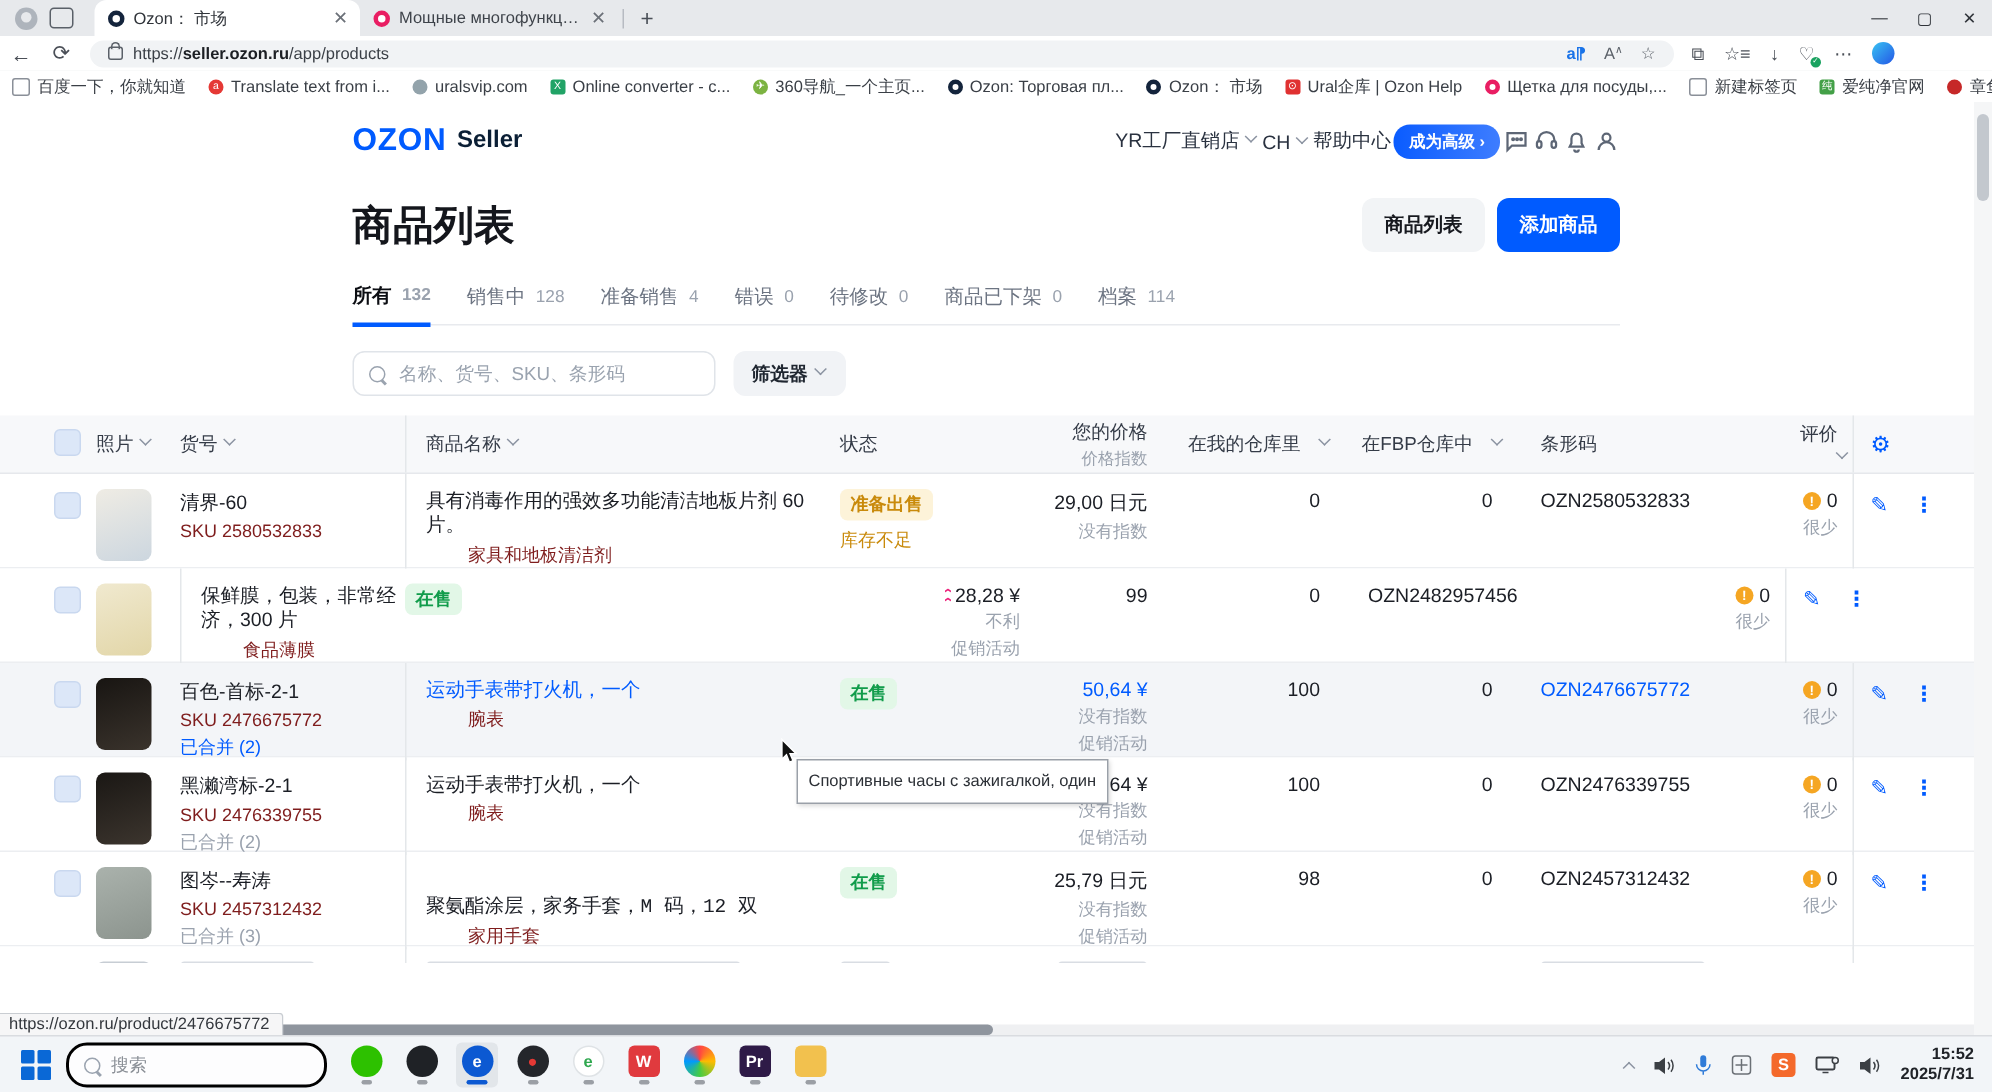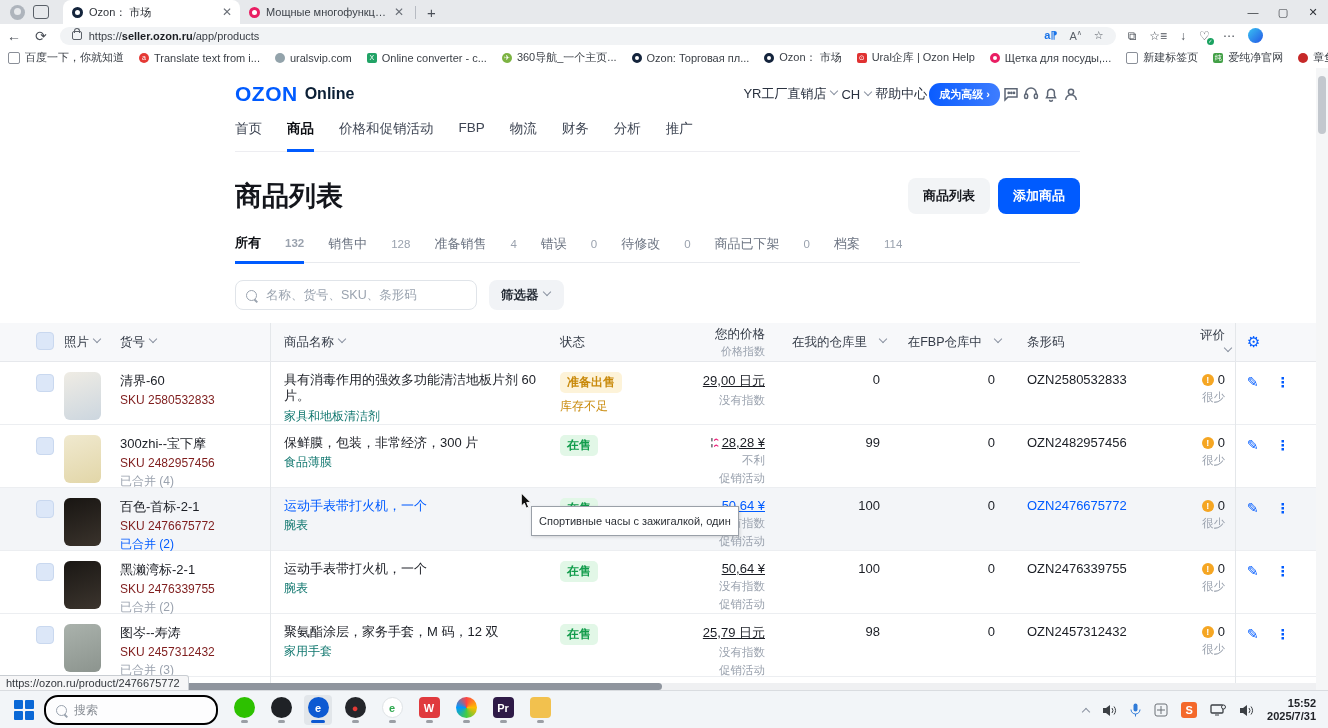--- a/index.html
+++ b/index.html
@@ -50,21 +50,21 @@
   .mainnav{margin:14px 0 0 235px;width:845px;display:flex;gap:25px;font-size:13.5px;color:#3f4654;border-bottom:1px solid #ededf1;padding-bottom:11px;position:relative;}
   .mainnav .nitem{position:relative;padding-bottom:11px;margin-bottom:-12px;}
   .mainnav .nitem.active{color:#0b0d12;font-weight:700;border-bottom:3px solid #005bff;}
   .title-row{margin:26px 0 0 235px;width:845px;display:flex;align-items:center;}
   .page-title{font-size:27px;font-weight:800;color:#14161c;}
   .title-btns{margin-left:auto;display:flex;gap:8px;}
   .btn{font-size:13px;border-radius:8px;padding:9px 15px;font-weight:600;}
   .btn.ghost{background:#f2f4f6;color:#17191f;}
   .btn.primary{background:#005bff;color:#fff;}
   .ftabs{margin:20px 0 0 235px;width:845px;display:flex;gap:24px;font-size:13px;color:#6c7482;border-bottom:1px solid #e8eaee;}
-  .ftab{display:flex;gap:24px;align-items:center;padding-bottom:9px;position:relative;}
+  .ftab{display:flex;gap:7px;align-items:center;padding-bottom:9px;position:relative;}
   .ftab .cnt{font-size:11.5px;color:#9aa2ae;}
   .ftab.active{color:#0c0e13;font-weight:700;border-bottom:3px solid #005bff;margin-bottom:-2px;}
   .search-row{margin:17px 0 0 235px;display:flex;gap:12px;align-items:center;}
   .search-box{width:242px;height:30px;border:1px solid #e0e4e9;border-radius:8px;display:flex;align-items:center;padding:0 10px;box-sizing:border-box;}
   .search-box input{border:none;outline:none;font-size:12.5px;color:#333;width:100%;font-family:inherit;background:transparent;}
   .search-box input::placeholder{color:#9aa3af;}
   .mag{width:9px;height:9px;border:1.6px solid #9aa3af;border-radius:50%;position:relative;margin-right:7px;flex:0 0 9px;}
   .mag::after{content:"";position:absolute;width:4px;height:1.6px;background:#9aa3af;transform:rotate(45deg);left:7px;top:9px;}
   .filter-btn{height:30px;background:#f1f3f6;border-radius:8px;display:flex;align-items:center;font-size:12.5px;color:#1f2630;padding:0 12px;font-weight:600;}
   
@@ -79,27 +79,27 @@
   .trow.hl{background:#f3f5f8;}
   .trow .cell{padding-top:10px;}
   .checkbox{display:inline-block;width:16px;height:16px;border-radius:4px;background:#dce7f8;border:1px solid #c9d8ef;margin-top:2px;}
   .thumb{width:37px;height:48px;border-radius:6px;}
   .article{font-size:13px;color:#1b1e25;}
   .sku{font-size:12px;color:#7f1d1d;margin-top:3px;}
   .merged{font-size:12px;color:#9aa2ae;margin-top:3px;}
   .merged.link{color:#005bff;}
   .pname{font-size:13px;color:#1b1e25;line-height:1.25;}
   .pname.link{color:#005bff;}
-  .pcat{font-size:12px;color:#0f766e;margin-top:3px;}
+  .pcat{font-size:12px;color:#7f1d1d;margin-top:3px;margin-left:28px;}
   .badge{display:inline-block;font-size:12px;padding:2px 7px;border-radius:5px;font-weight:600;}
   .badge.success{background:#e2f7e7;color:#119c4b;}
   .badge.warning{background:#fdf3d9;color:#c98a0b;}
   .status-note{font-size:12px;color:#c98a0b;margin-top:5px;}
   .c-price{text-align:right;padding-right:10px;}
-  .price{font-size:13px;color:#1b1e25;display:flex;justify-content:flex-end;align-items:center;gap:3px;text-decoration:underline;}
+  .price{font-size:13px;color:#1b1e25;display:flex;justify-content:flex-end;align-items:center;gap:3px;}
   .price.link{color:#005bff;}
   .trend{color:#ec1e79;font-size:10px;line-height:.55;display:inline-flex;flex-direction:column;font-weight:bold;}
   .pnote{font-size:11.5px;color:#9aa2ae;margin-top:3px;}
   .c-num{text-align:right;padding-right:10px;font-size:13px;color:#1b1e25;}
   .c-barcode{padding-left:22px;font-size:13px;color:#1b1e25;}
   .c-barcode .link{color:#005bff;}
   .c-rating{text-align:right;padding-right:10px;}
   .rating-top{font-size:13px;color:#1b1e25;display:flex;justify-content:flex-end;gap:4px;align-items:center;}
   .warn-dot{width:12px;height:12px;border-radius:50%;background:#f5a623;color:#fff;font-size:9px;font-weight:bold;display:inline-flex;align-items:center;justify-content:center;}
   .rating-note{font-size:11.5px;color:#9aa2ae;margin-top:3px;}
@@ -230,21 +230,21 @@
         <span>章鱼AI</span>
       </span>
     </span>
 
 </div>
 
 <div class="app">
 
   <div class="hdr-row">
     <span class="logo-ozon">OZON</span>
-    <span class="logo-seller">Online</span>
+    <span class="logo-seller">Seller</span>
     <div class="hdr-right">
       <span><span>YR工厂直销店</span><span class="chv"></span></span>
       <span><span>CH</span><span class="chv"></span></span>
       <span>帮助中心</span>
       <span class="premium">成为高级 ›</span>
       <svg class="hicon" viewBox="0 0 24 24" fill="none" stroke="currentColor" stroke-width="2">
           <path d="M4 5h16v11H8l-4 4z"></path>
           <circle cx="9" cy="10.5" r=".8" fill="currentColor"></circle>
           <circle cx="12.5" cy="10.5" r=".8" fill="currentColor"></circle>
           <circle cx="16" cy="10.5" r=".8" fill="currentColor"></circle>
@@ -258,30 +258,20 @@
           <path d="M6 17h12l-1.5-3V10a4.5 4.5 0 0 0-9 0v4z"></path>
           <path d="M10 19.5a2 2 0 0 0 4 0"></path>
         </svg>
       <svg class="hicon" viewBox="0 0 24 24" fill="none" stroke="currentColor" stroke-width="2">
           <circle cx="12" cy="9" r="3.5"></circle>
           <path d="M5 20a7 7 0 0 1 14 0"></path>
         </svg>
     </div>
   </div>
 
-  <div class="mainnav" id="main-nav">
-      <span class="nitem">首页</span>
-      <span class="nitem active">商品</span>
-      <span class="nitem">价格和促销活动</span>
-      <span class="nitem">FBP</span>
-      <span class="nitem">物流</span>
-      <span class="nitem">财务</span>
-      <span class="nitem">分析</span>
-      <span class="nitem">推广</span>
-    </div>
 
   <div class="title-row">
     <span class="page-title">商品列表</span>
     <div class="title-btns">
       <span class="btn ghost">商品列表</span>
       <span class="btn primary">添加商品</span>
     </div>
   </div>
 
   <div class="ftabs" id="filter-tabs">
@@ -386,25 +376,20 @@
     <div class="cell c-actions" style="padding-top:0;">
       <span class="act">✎</span>
       <span class="act" style="font-weight:bold;">⋮</span>
     </div>
         </div>
         <div class="tgrid trow">
     <div class="cell"><span class="checkbox"></span></div>
     <div class="cell">
             <div class="thumb" style="background:linear-gradient(160deg,#f0e9cf,#e2d6a8);"></div>
           </div>
-    <div class="cell">
-      <div class="article">300zhi--宝下摩</div>
-      <div class="sku">SKU 2482957456</div>
-      <div class="merged">已合并 (4)</div>
-    </div>
     <div class="cell c-name-b" style="justify-content:flex-start;">
       <div class="pname">保鲜膜，包装，非常经济，300 片</div>
       <div class="pcat">食品薄膜</div>
     </div>
     <div class="cell">
       <span class="badge success">在售</span>
       
     </div>
     <div class="cell c-price">
       <div class="price">
@@ -517,21 +502,21 @@
         <div class="tgrid trow">
     <div class="cell"><span class="checkbox"></span></div>
     <div class="cell">
             <div class="thumb" style="background:linear-gradient(160deg,#aab2ac,#8c948e);"></div>
           </div>
     <div class="cell">
       <div class="article">图岑--寿涛</div>
       <div class="sku">SKU 2457312432</div>
       <div class="merged">已合并 (3)</div>
     </div>
-    <div class="cell c-name-b" style="justify-content:flex-start;">
+    <div class="cell c-name-b" style="justify-content:flex-end;font-family:Liberation Mono, monospace;">
       <div class="pname">聚氨酯涂层，家务手套，M 码，12 双</div>
       <div class="pcat">家用手套</div>
     </div>
     <div class="cell">
       <span class="badge success">在售</span>
       
     </div>
     <div class="cell c-price">
       <div class="price">
 

